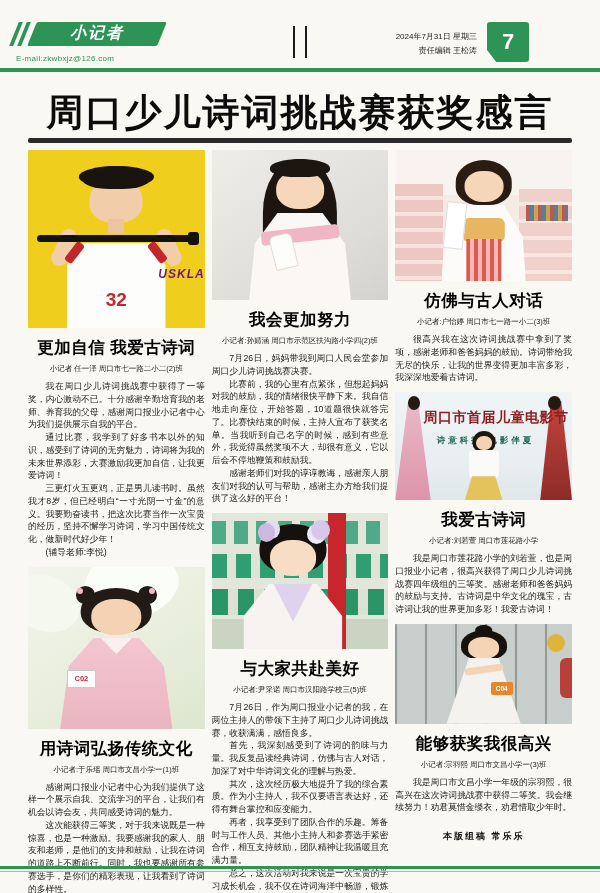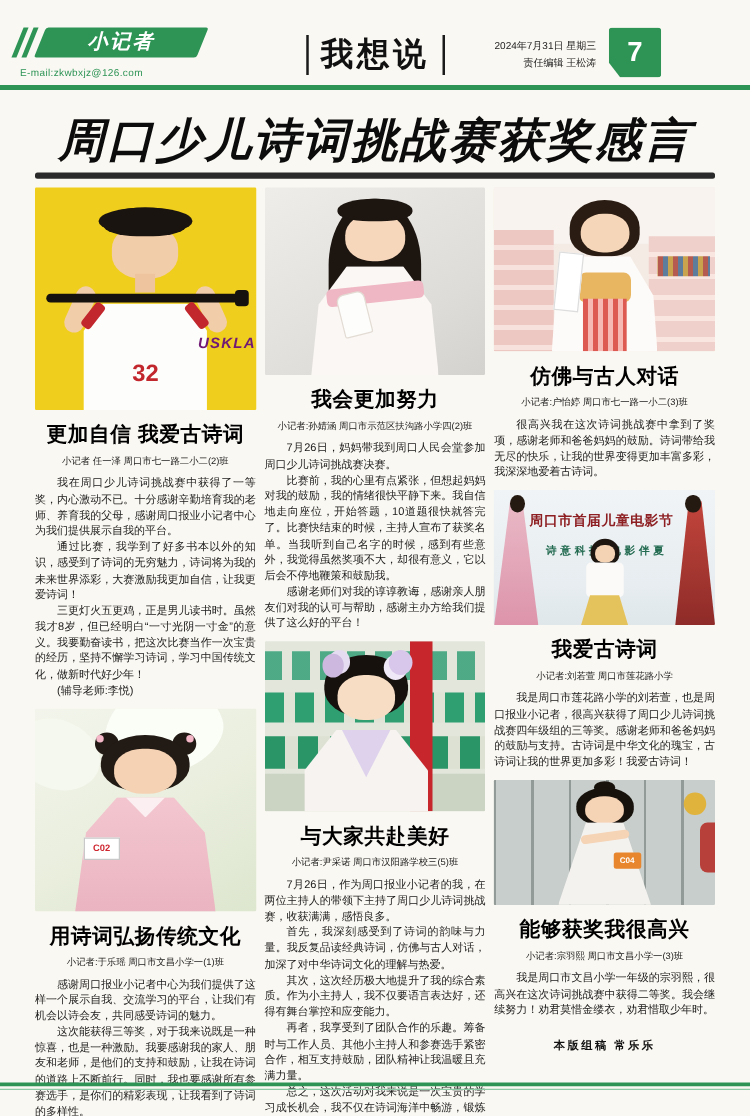--- a/index.html
+++ b/index.html
@@ -18,21 +18,21 @@
   .logo-text{position:absolute;left:18px;top:1px;width:130px;text-align:center;color:#fff;font-size:16px;font-weight:bold;font-style:italic;letter-spacing:2px;}
   .email{position:absolute;left:2px;top:32px;font-size:8px;color:#2d9456;letter-spacing:.3px;}
   .sec-wrap{position:absolute;left:0;top:26px;width:600px;text-align:center;}
   .sec-inner{display:inline-flex;align-items:center;gap:10px;}
   .sec-bar{width:2px;height:32px;background:#1a1a1a;}
   .sec-title{font-size:26px;font-weight:bold;color:#111;letter-spacing:3px;}
   .dateblock{position:absolute;right:64px;top:30px;text-align:right;font-size:8px;color:#222;line-height:1.7;}
   .pageno{position:absolute;right:12px;top:22px;width:42px;height:40px;background:#2d9456;color:#fff;font-size:22px;font-weight:bold;text-align:center;line-height:40px;border-radius:3px;clip-path:polygon(0 0,100% 0,100% 100%,22% 100%,0 70%);}
 
   
-  .headline{position:absolute;left:0;top:88px;width:600px;text-align:center;font-size:37px;font-weight:900;color:#0c0c0c;letter-spacing:2px;white-space:nowrap;font-style:italic;}
+  .headline{position:absolute;left:0;top:88px;width:600px;text-align:center;font-size:37px;font-weight:900;color:#0c0c0c;letter-spacing:2px;white-space:nowrap;}
   .headline-rule{position:absolute;left:28px;right:28px;top:138px;height:5px;background:#2a2a2a;border-radius:2px;}
 
   
   .content{position:absolute;left:28px;top:150px;width:544px;display:flex;gap:7px;}
   .col{flex:1;min-width:0;}
   .photo{position:relative;width:100%;overflow:hidden;border-radius:1px;}
   .art-title{text-align:center;font-weight:900;font-size:16.5px;color:#000;margin:9px 0 5px;letter-spacing:.5px;white-space:nowrap;}
   .byline{text-align:center;font-size:7.5px;color:#222;margin-bottom:6px;white-space:nowrap;}
   .body p{font-size:8.8px;line-height:1.45;text-align:justify;text-indent:2em;margin:0;color:#1b1b1b;}
   .credit{font-size:8.8px;text-align:right;color:#1b1b1b;margin:0;}
@@ -107,21 +107,21 @@
   .ph-cert .chest{position:absolute;left:50%;top:52%;width:24%;height:18%;transform:translateX(-50%);background:#e8b661;border-radius:6px;}
   .ph-cert .ribbon{position:absolute;left:50%;top:68%;width:20%;height:32%;transform:translateX(-50%);background:repeating-linear-gradient(90deg,#dd5a52 0 4px,#f6b9b4 4px 8px);}
   .ph-cert .cert{position:absolute;left:28%;top:40%;width:10%;height:34%;background:#ffffff;border:1px solid #ddd;transform:rotate(6deg);}
 
   
   .ph-backdrop{height:108px;background:linear-gradient(#f0f4f6,#e7edf0 70%,#dfe7ea);}
   .ph-backdrop .fig-l{position:absolute;left:0;bottom:0;width:20%;height:92%;background:linear-gradient(#e9b9c6,#dd94ab);clip-path:polygon(36% 0,64% 0,100% 100%,0 100%);}
   .ph-backdrop .fig-l-head{position:absolute;left:7%;top:4%;width:7%;height:13%;background:#241a12;border-radius:50%;}
   .ph-backdrop .fig-r{position:absolute;right:0;bottom:0;width:18%;height:92%;background:linear-gradient(#c2453c,#8e2b28);clip-path:polygon(34% 0,66% 0,100% 100%,0 100%);}
   .ph-backdrop .fig-r-head{position:absolute;right:6.5%;top:4%;width:7%;height:13%;background:#241a12;border-radius:50%;}
-  .ph-backdrop .line1{position:absolute;left:16%;right:14%;top:16%;text-align:left;color:#8d1f22;font-weight:900;font-size:11px;letter-spacing:.5px;white-space:nowrap;}
+  .ph-backdrop .line1{position:absolute;left:16%;right:14%;top:16%;text-align:center;color:#8d1f22;font-weight:900;font-size:14px;letter-spacing:.5px;white-space:nowrap;}
   .ph-backdrop .line2{position:absolute;left:16%;right:14%;top:40%;text-align:center;color:#226a50;font-weight:bold;font-size:8.5px;letter-spacing:3px;white-space:nowrap;}
   .ph-backdrop .g-hair{position:absolute;left:50%;top:36%;width:13%;height:20%;transform:translateX(-50%);background:#1d150f;border-radius:50% 50% 40% 40%;}
   .ph-backdrop .g-face{position:absolute;left:50%;top:41%;width:9%;height:13%;transform:translateX(-50%);background:#f4d3b4;border-radius:46%;}
   .ph-backdrop .g-top{position:absolute;left:50%;top:54%;width:17%;height:26%;transform:translateX(-50%);background:#fbfaf8;border-radius:4px;}
   .ph-backdrop .g-skirt{position:absolute;left:50%;top:78%;width:22%;height:24%;transform:translateX(-50%);background:#e5c35c;clip-path:polygon(20% 0,80% 0,100% 100%,0 100%);}
 
   
   .ph-c04{height:100px;background:#c8cecb;}
   .ph-c04 .mirrors{position:absolute;inset:0;background:repeating-linear-gradient(90deg,rgba(80,92,88,.45) 0 2px,transparent 2px 30px);}
   .ph-c04 .blob-y{position:absolute;right:4%;top:10%;width:10%;height:18%;background:#e0b33c;border-radius:50%;}
@@ -144,21 +144,20 @@
           <i></i>
           <i></i>
         </div>
       <div class="logo-banner"></div>
       <div class="logo-text">小记者</div>
       <div class="email">E-mail:zkwbxjz@126.com</div>
     </div>
     <div class="sec-wrap">
       <div class="sec-inner">
         <span class="sec-bar"></span>
-        <span class="sec-title">我想说</span>
         <span class="sec-bar"></span>
       </div>
     </div>
     <div class="dateblock">
       <div>2024年7月31日 星期三</div>
       <div>责任编辑 王松涛</div>
     </div>
     <div class="pageno">7</div>
     <div class="hdr-rule"></div>
   </div>

